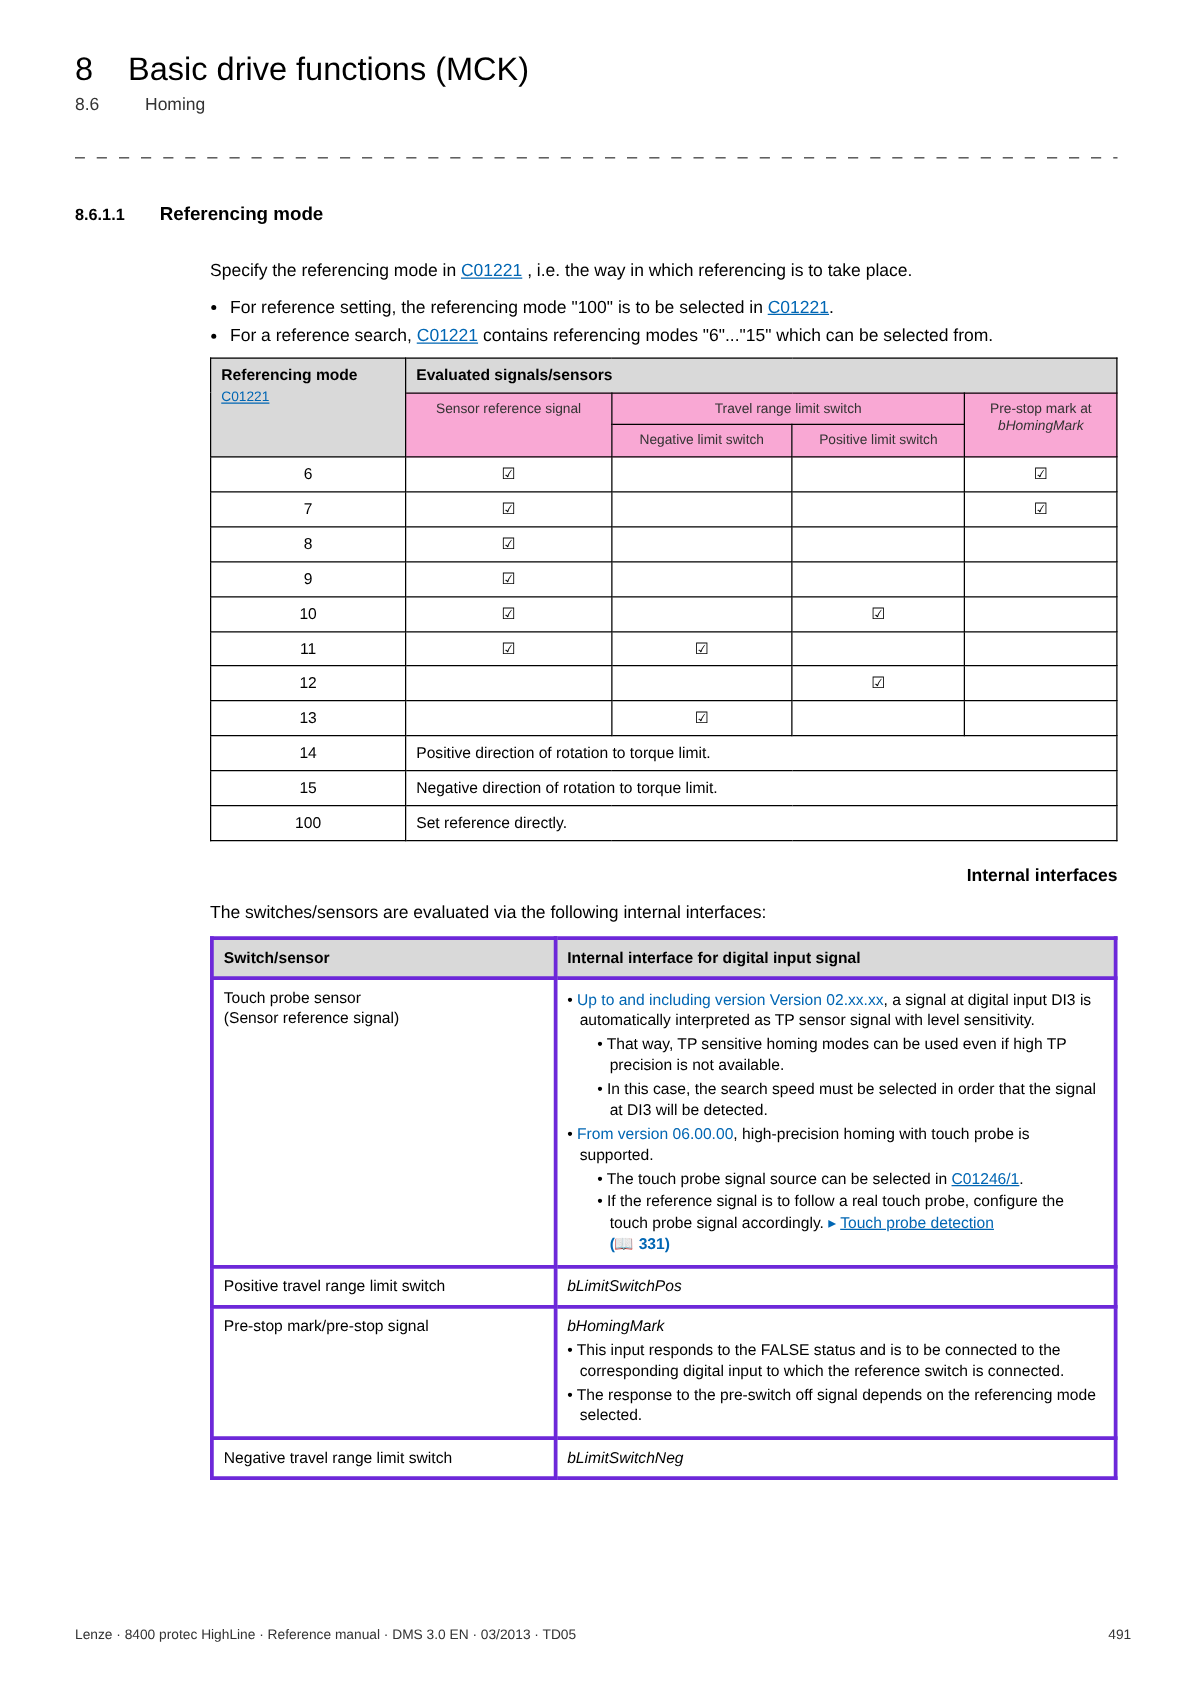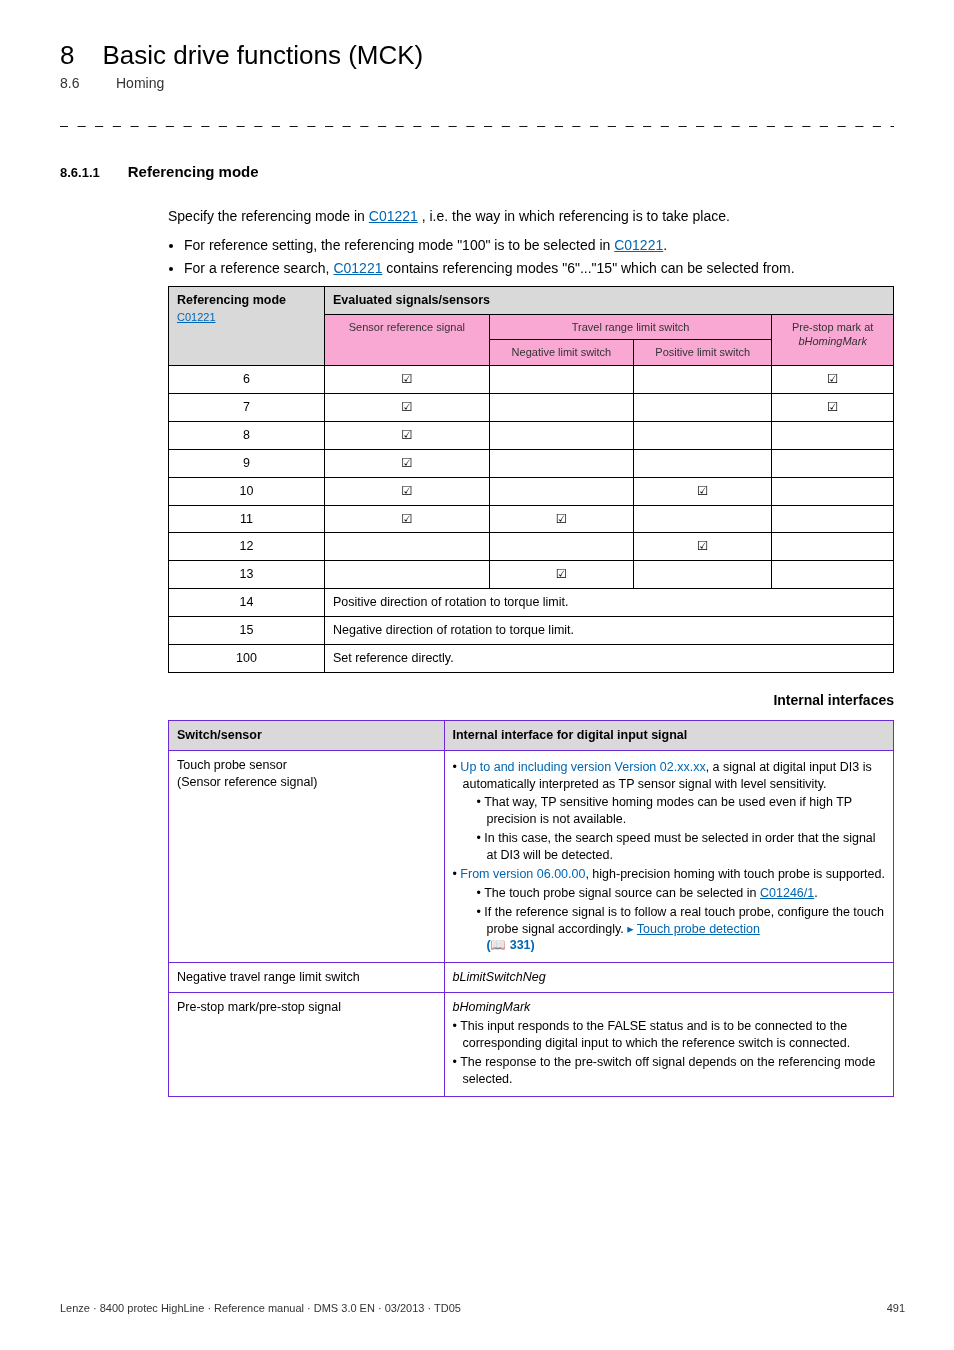--- a/index.html
+++ b/index.html
@@ -84,21 +84,21 @@
   .cent { text-align: center; }
   .bold { font-weight: 700; text-align: right; }
 
   table.tbl2 {
     border-collapse: collapse;
     width: 100%;
     margin-top: 8px;
     font-size: 12.5px;
   }
   table.tbl2 th, table.tbl2 td {
-    border: 1px solid #6d28d9;
+    border: 3px solid #6d28d9;
     padding: 6px 8px;
     vertical-align: top;
   }
   table.tbl2 th {
     background: #d9d9d9;
     font-weight: 700;
     text-align: left;
   }
   .it { font-style: italic; }
   .sm-bul {
@@ -258,20 +258,21 @@
             <td colspan="4">Negative direction of rotation to torque limit.</td>
           </tr>
       <tr>
             <td class="cent">100</td>
             <td colspan="4">Set reference directly.</td>
           </tr>
     </tbody>
       </table>
 
     <p class="bold" style="margin-top:18px;">Internal interfaces</p>
+    <p>The switches/sensors are evaluated via the following internal interfaces:</p>
 
     <table class="tbl2">
       <tbody>
           <tr>
         <th style="width:38%;">Switch/sensor</th>
         <th>Internal interface for digital input signal</th>
       </tr>
       <tr>
         <td>
           <span>Touch probe sensor</span><br>
@@ -295,33 +296,37 @@
                   <span class="tri">▸</span>
                   <a class="lnk">Touch probe detection</a>
                   <br><span class="book">(📖 331)</span>
                 </li>
               </ul>
             </li>
           </ul>
         </td>
       </tr>
       <tr>
-        <td>Negative travel range limit switch</td>
-        <td class="it">bLimitSwitchNeg</td>
+        <td>Positive travel range limit switch</td>
+        <td class="it">bLimitSwitchPos</td>
       </tr>
       <tr>
         <td>Pre-stop mark/pre-stop signal</td>
         <td>
           <span class="it">bHomingMark</span>
           <ul class="sm-bul">
             <li>This input responds to the FALSE status and is to be connected to the corresponding digital input to which the reference switch is connected.</li>
             <li>The response to the pre-switch off signal depends on the referencing mode selected.</li>
           </ul>
         </td>
       </tr>
+      <tr>
+        <td>Negative travel range limit switch</td>
+        <td class="it">bLimitSwitchNeg</td>
+      </tr>
     </tbody>
       </table>
   </div>
 </div>
 
 <div class="footer">
   <div>Lenze · 8400 protec HighLine · Reference manual · DMS 3.0 EN · 03/2013 · TD05</div>
   <div>491</div>
 </div>
 

